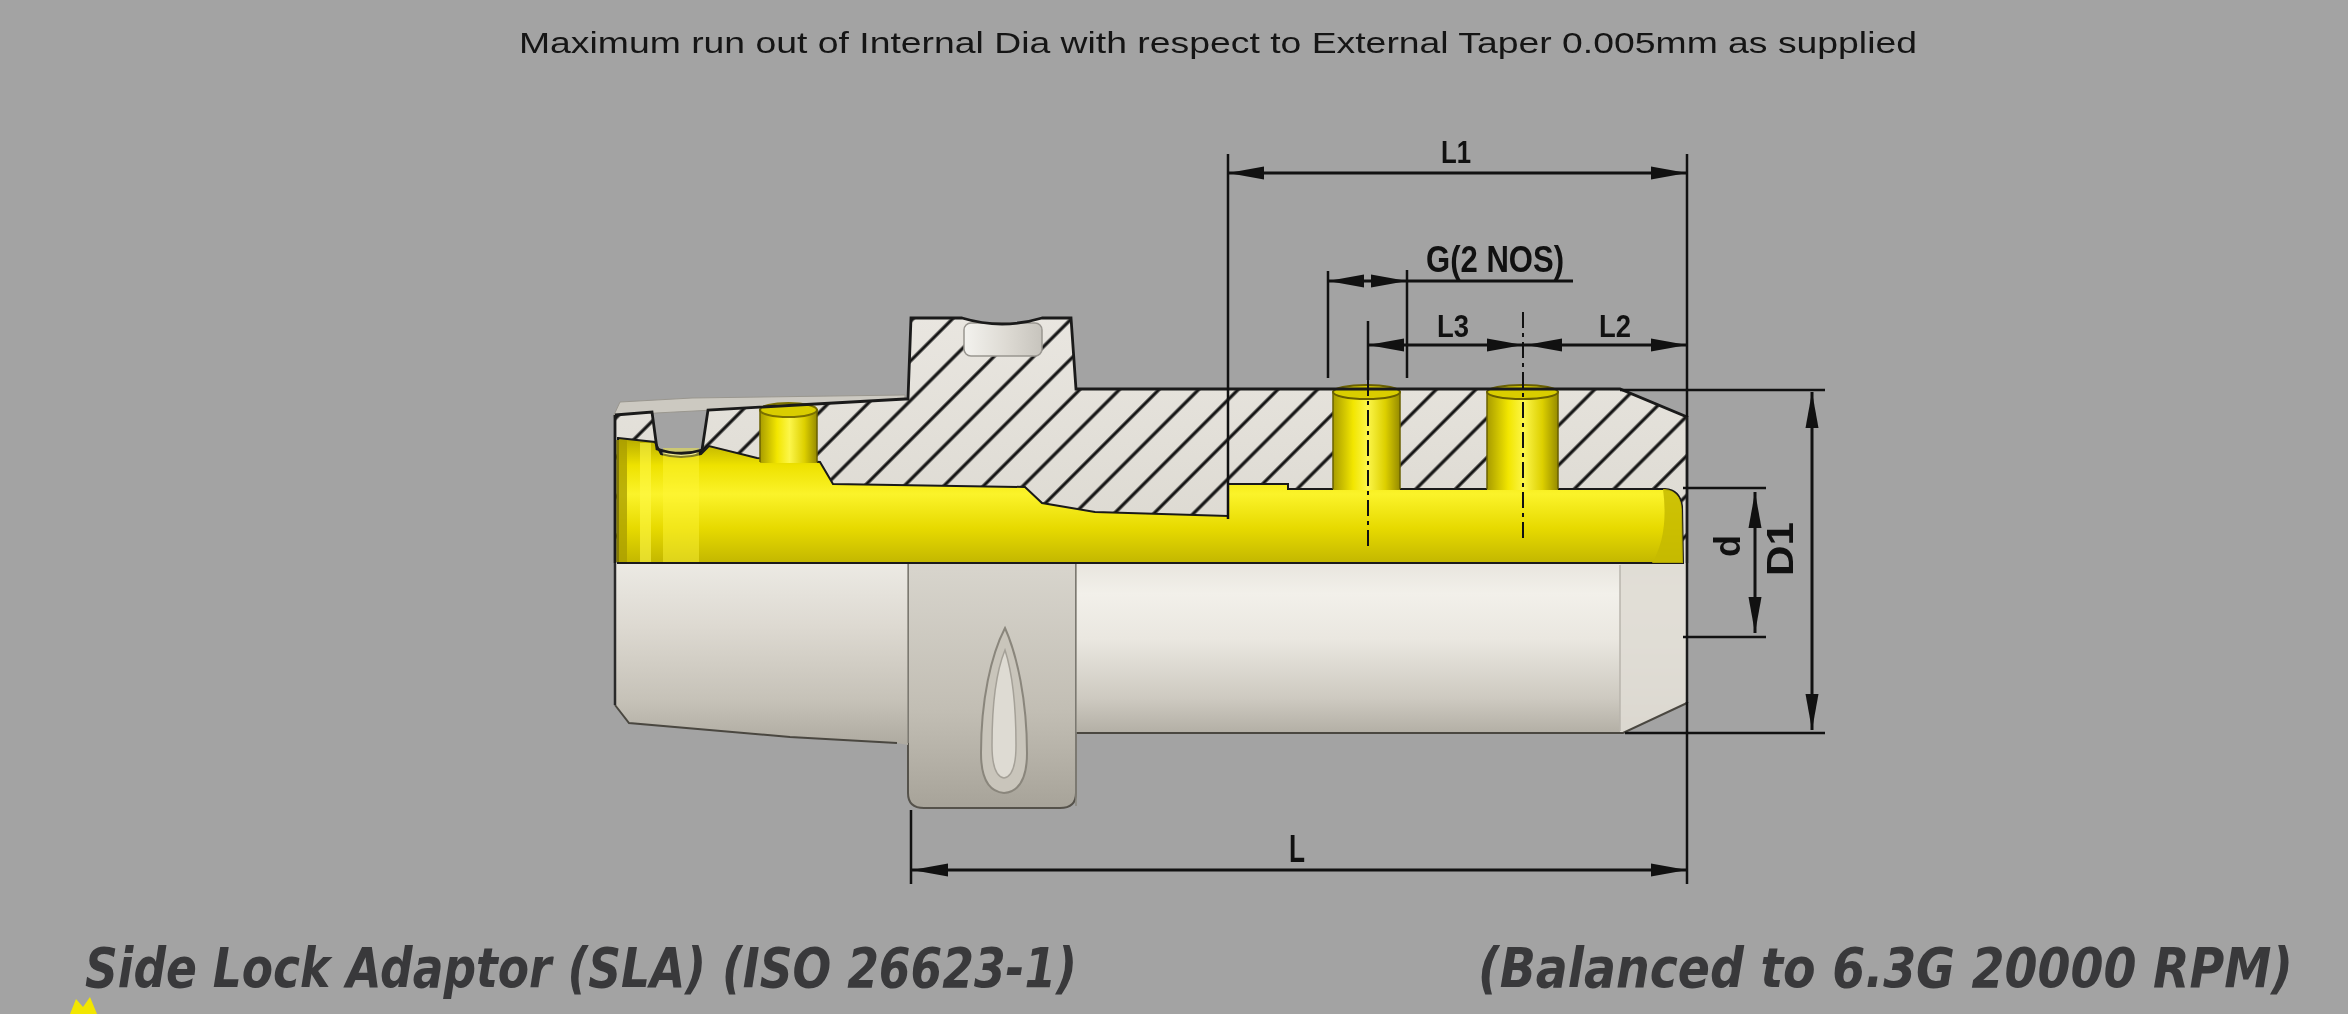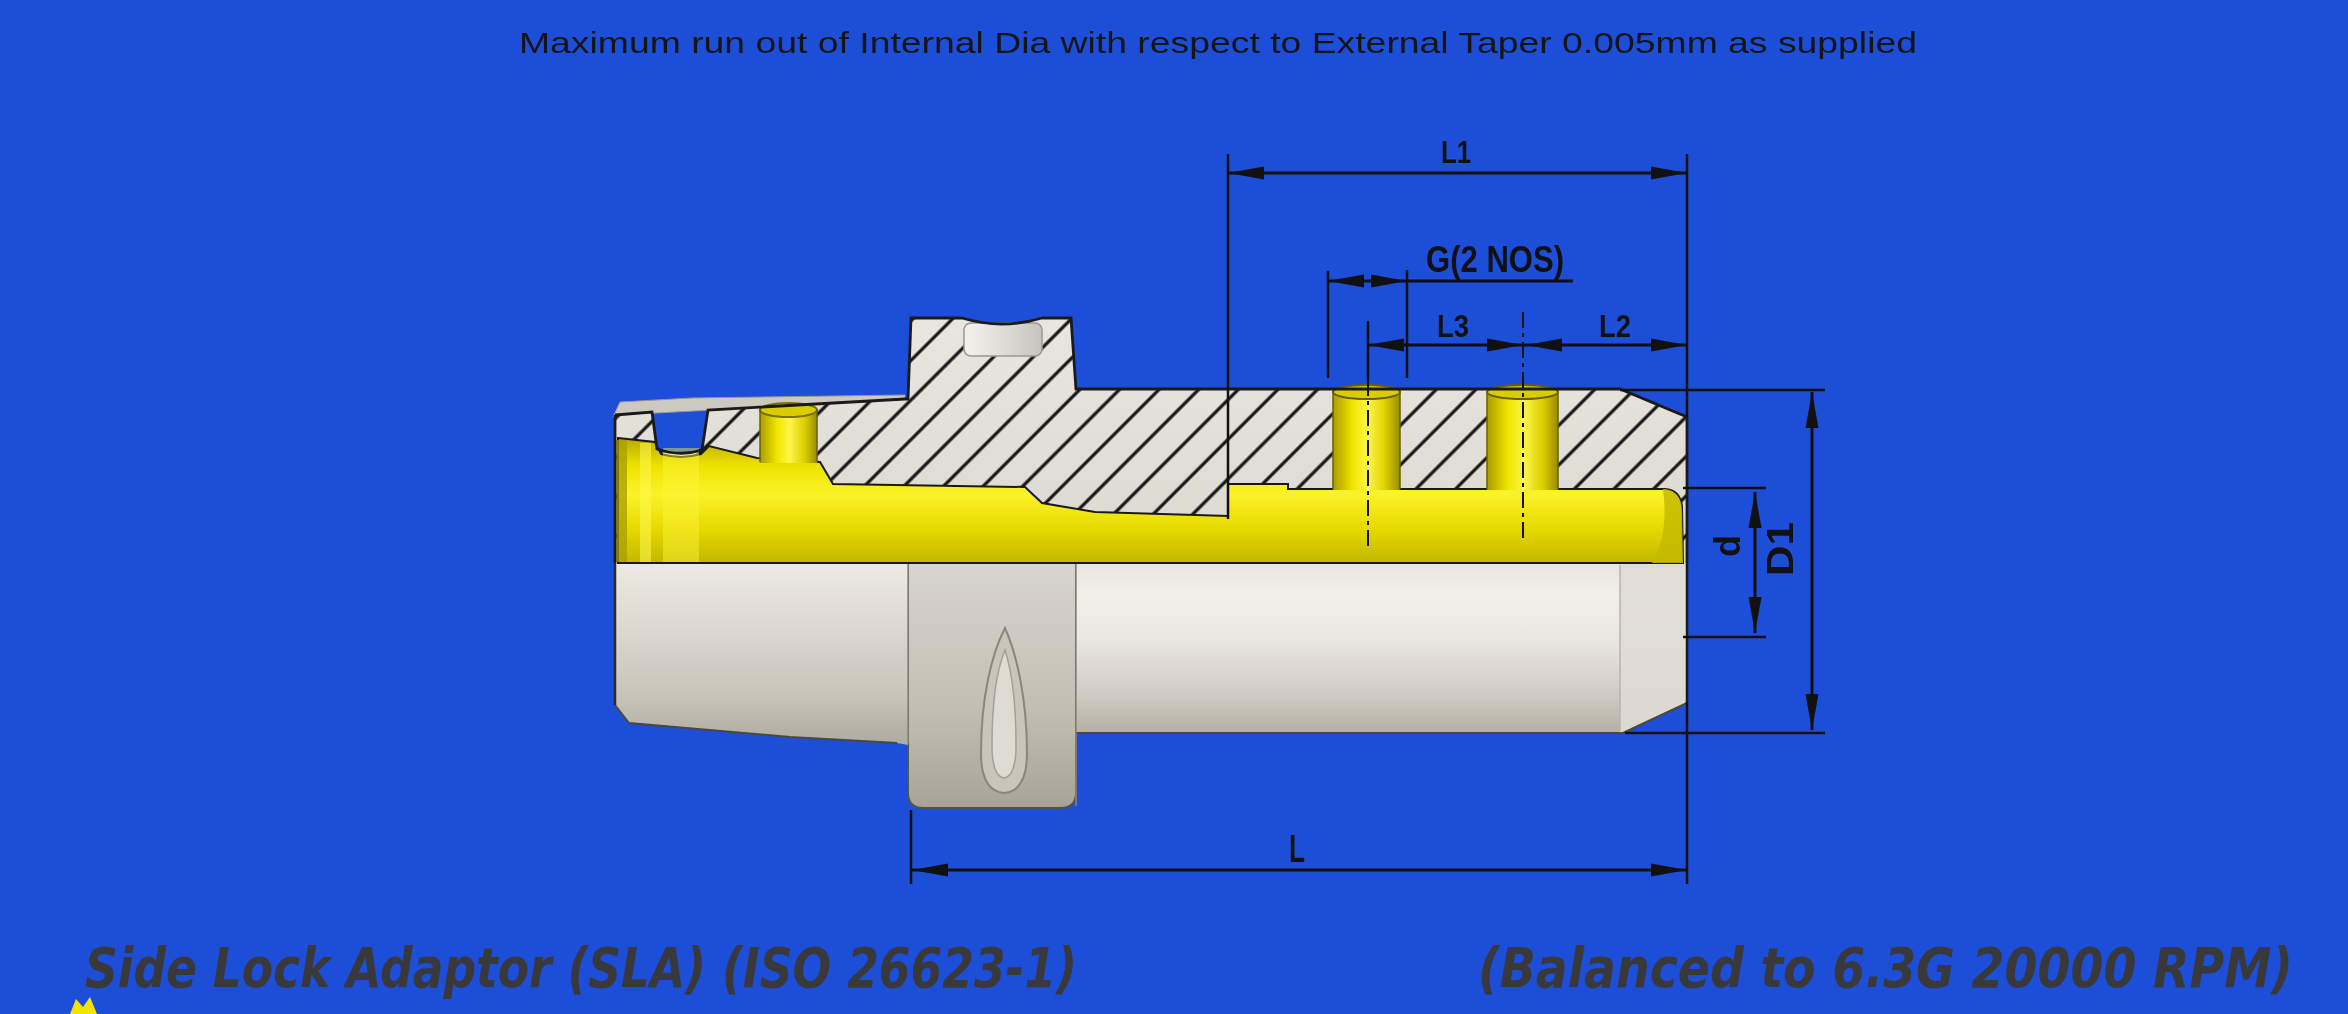--- a/index.html
+++ b/index.html
@@ -1,16 +1,16 @@
 <!DOCTYPE html>
 <html><head>
 <meta charset="utf-8">
 <style>
   html,body{margin:0;padding:0;background:#ffffff;}
-  .stage{position:relative;width:2348px;height:1014px;background:#1d4ed8;overflow:hidden;
+  .stage{position:relative;width:2348px;height:1014px;background:#a3a3a3;overflow:hidden;
          font-family:"Liberation Sans",sans-serif;}
   svg{position:absolute;left:0;top:0;}
   text{user-select:none;}
   .dimlab{font-family:"Liberation Sans",sans-serif;font-weight:bold;fill:#111;}
   .footlab{font-family:"DejaVu Sans",sans-serif;font-weight:bold;font-style:italic;fill:#39393b;}
   .note{font-family:"Liberation Sans",sans-serif;fill:#151515;}
 </style>
 </head>
 <body>
 

